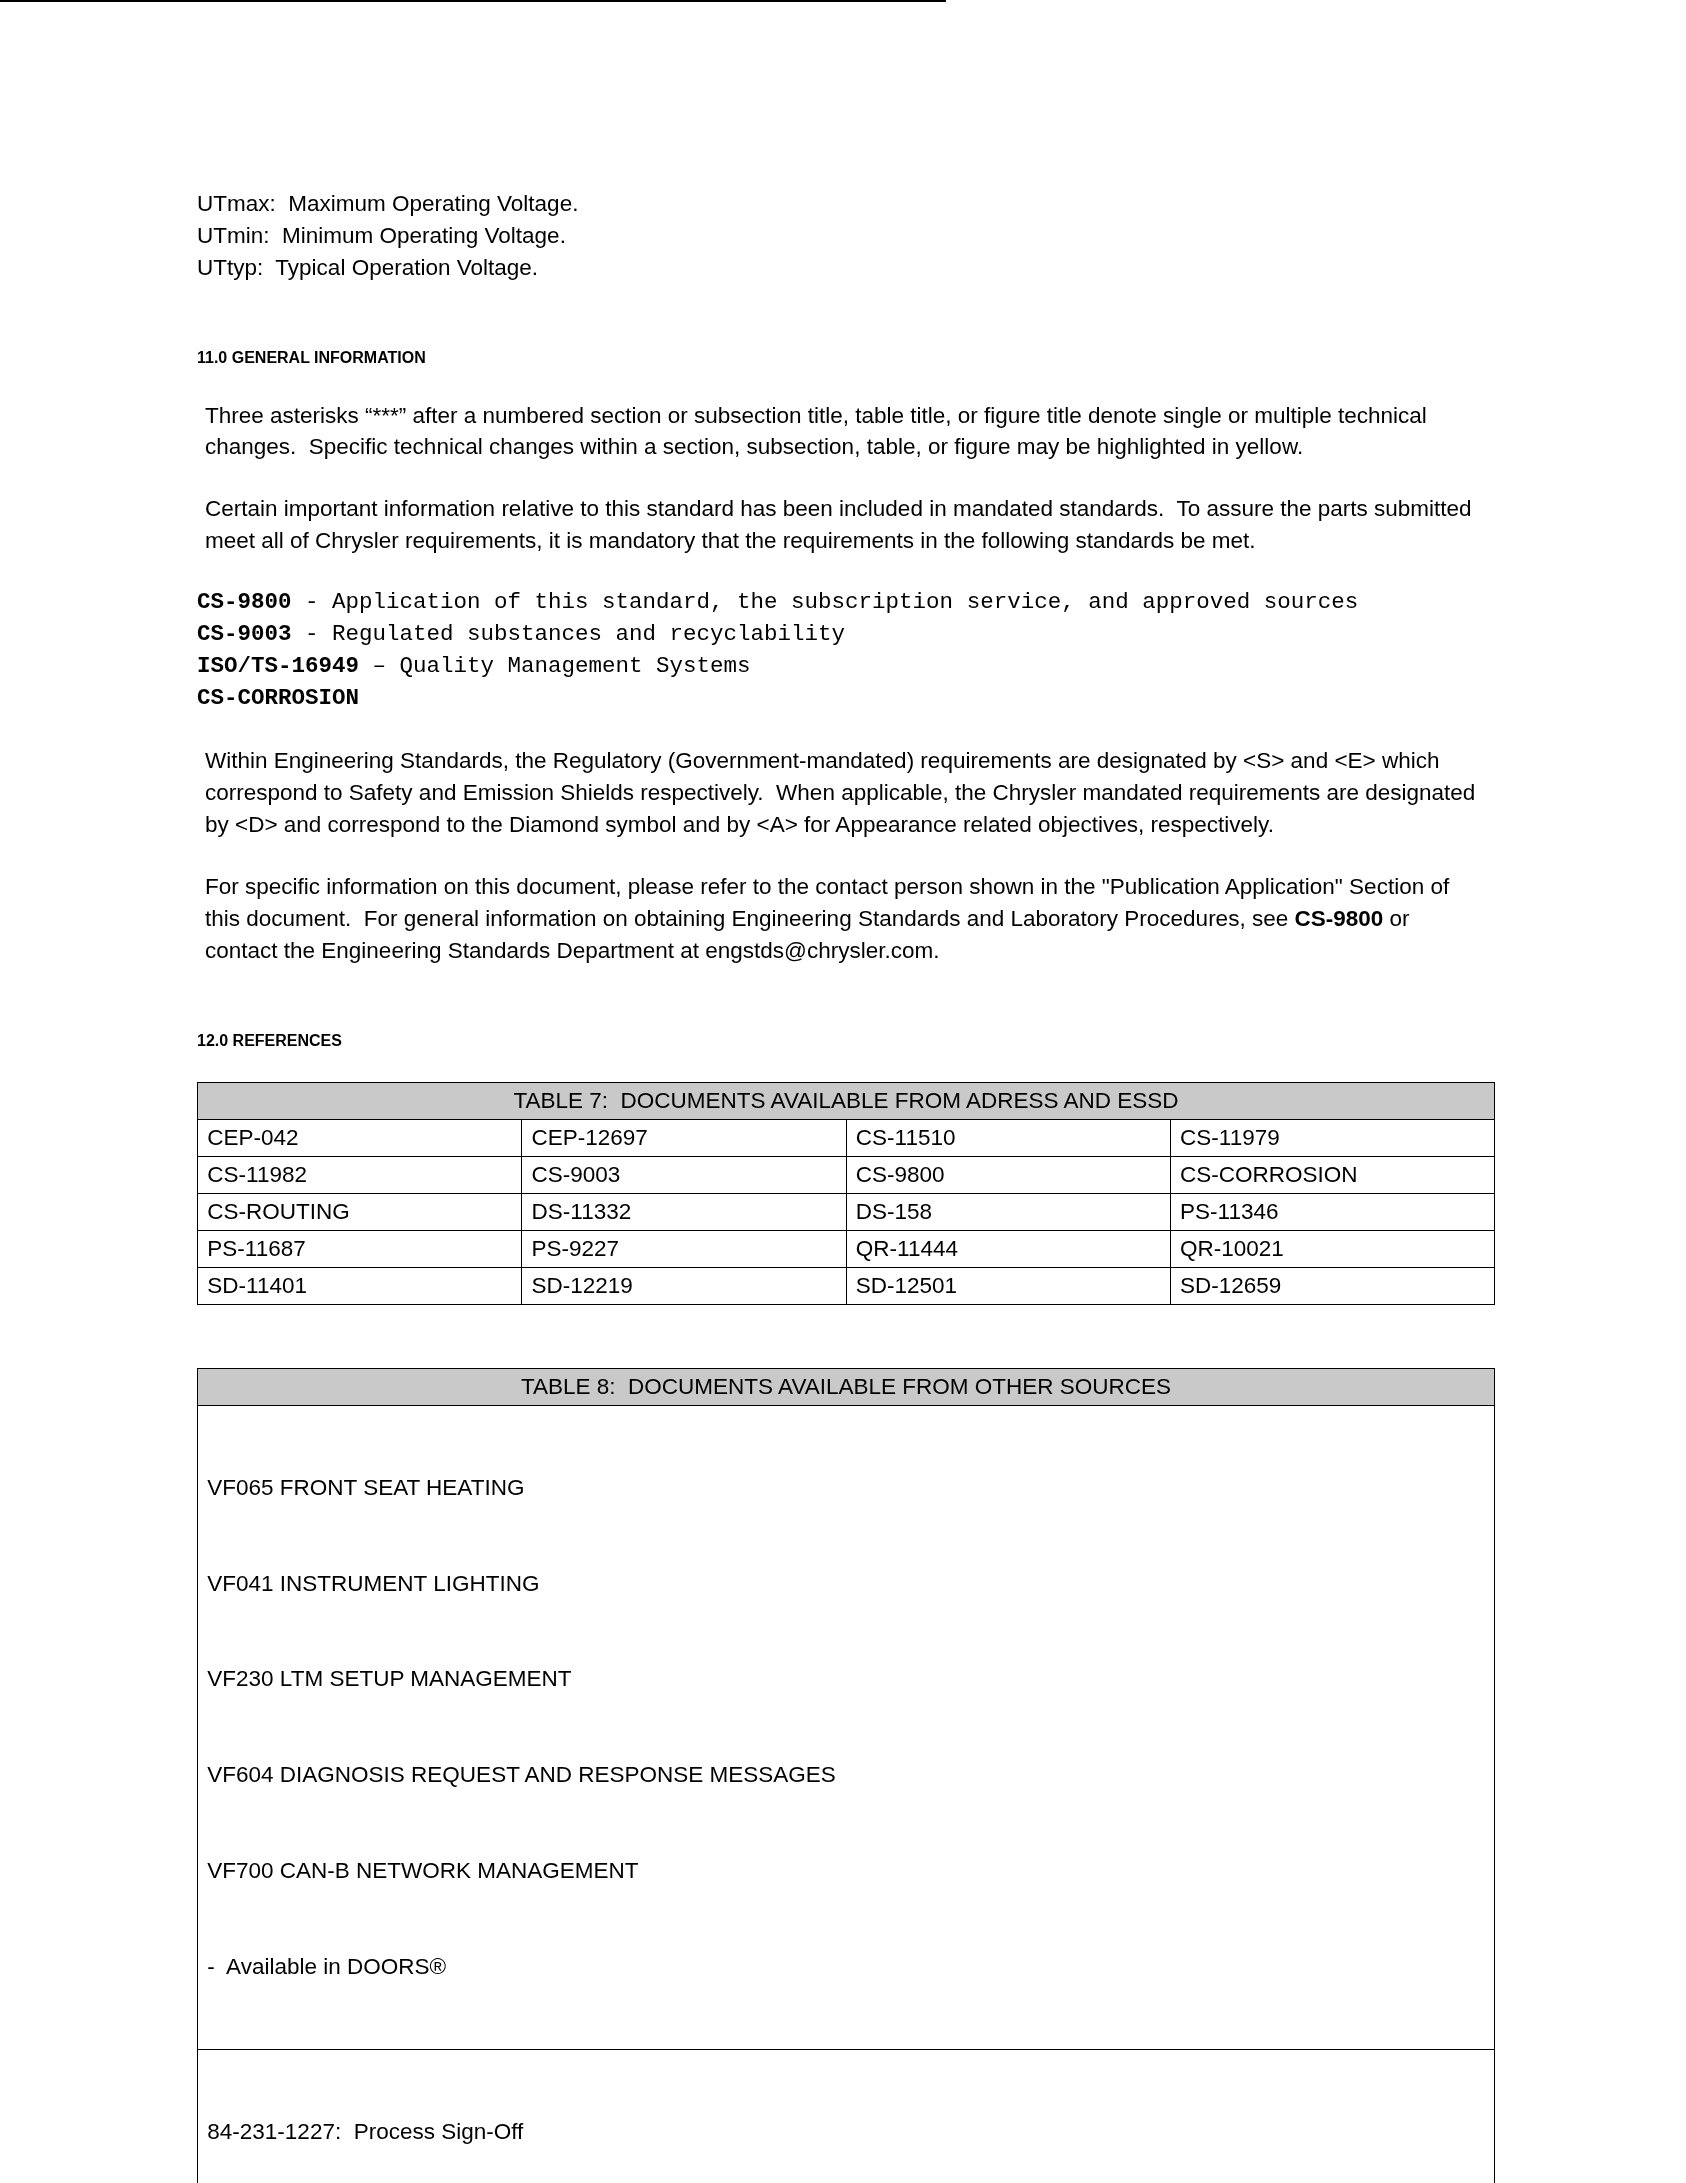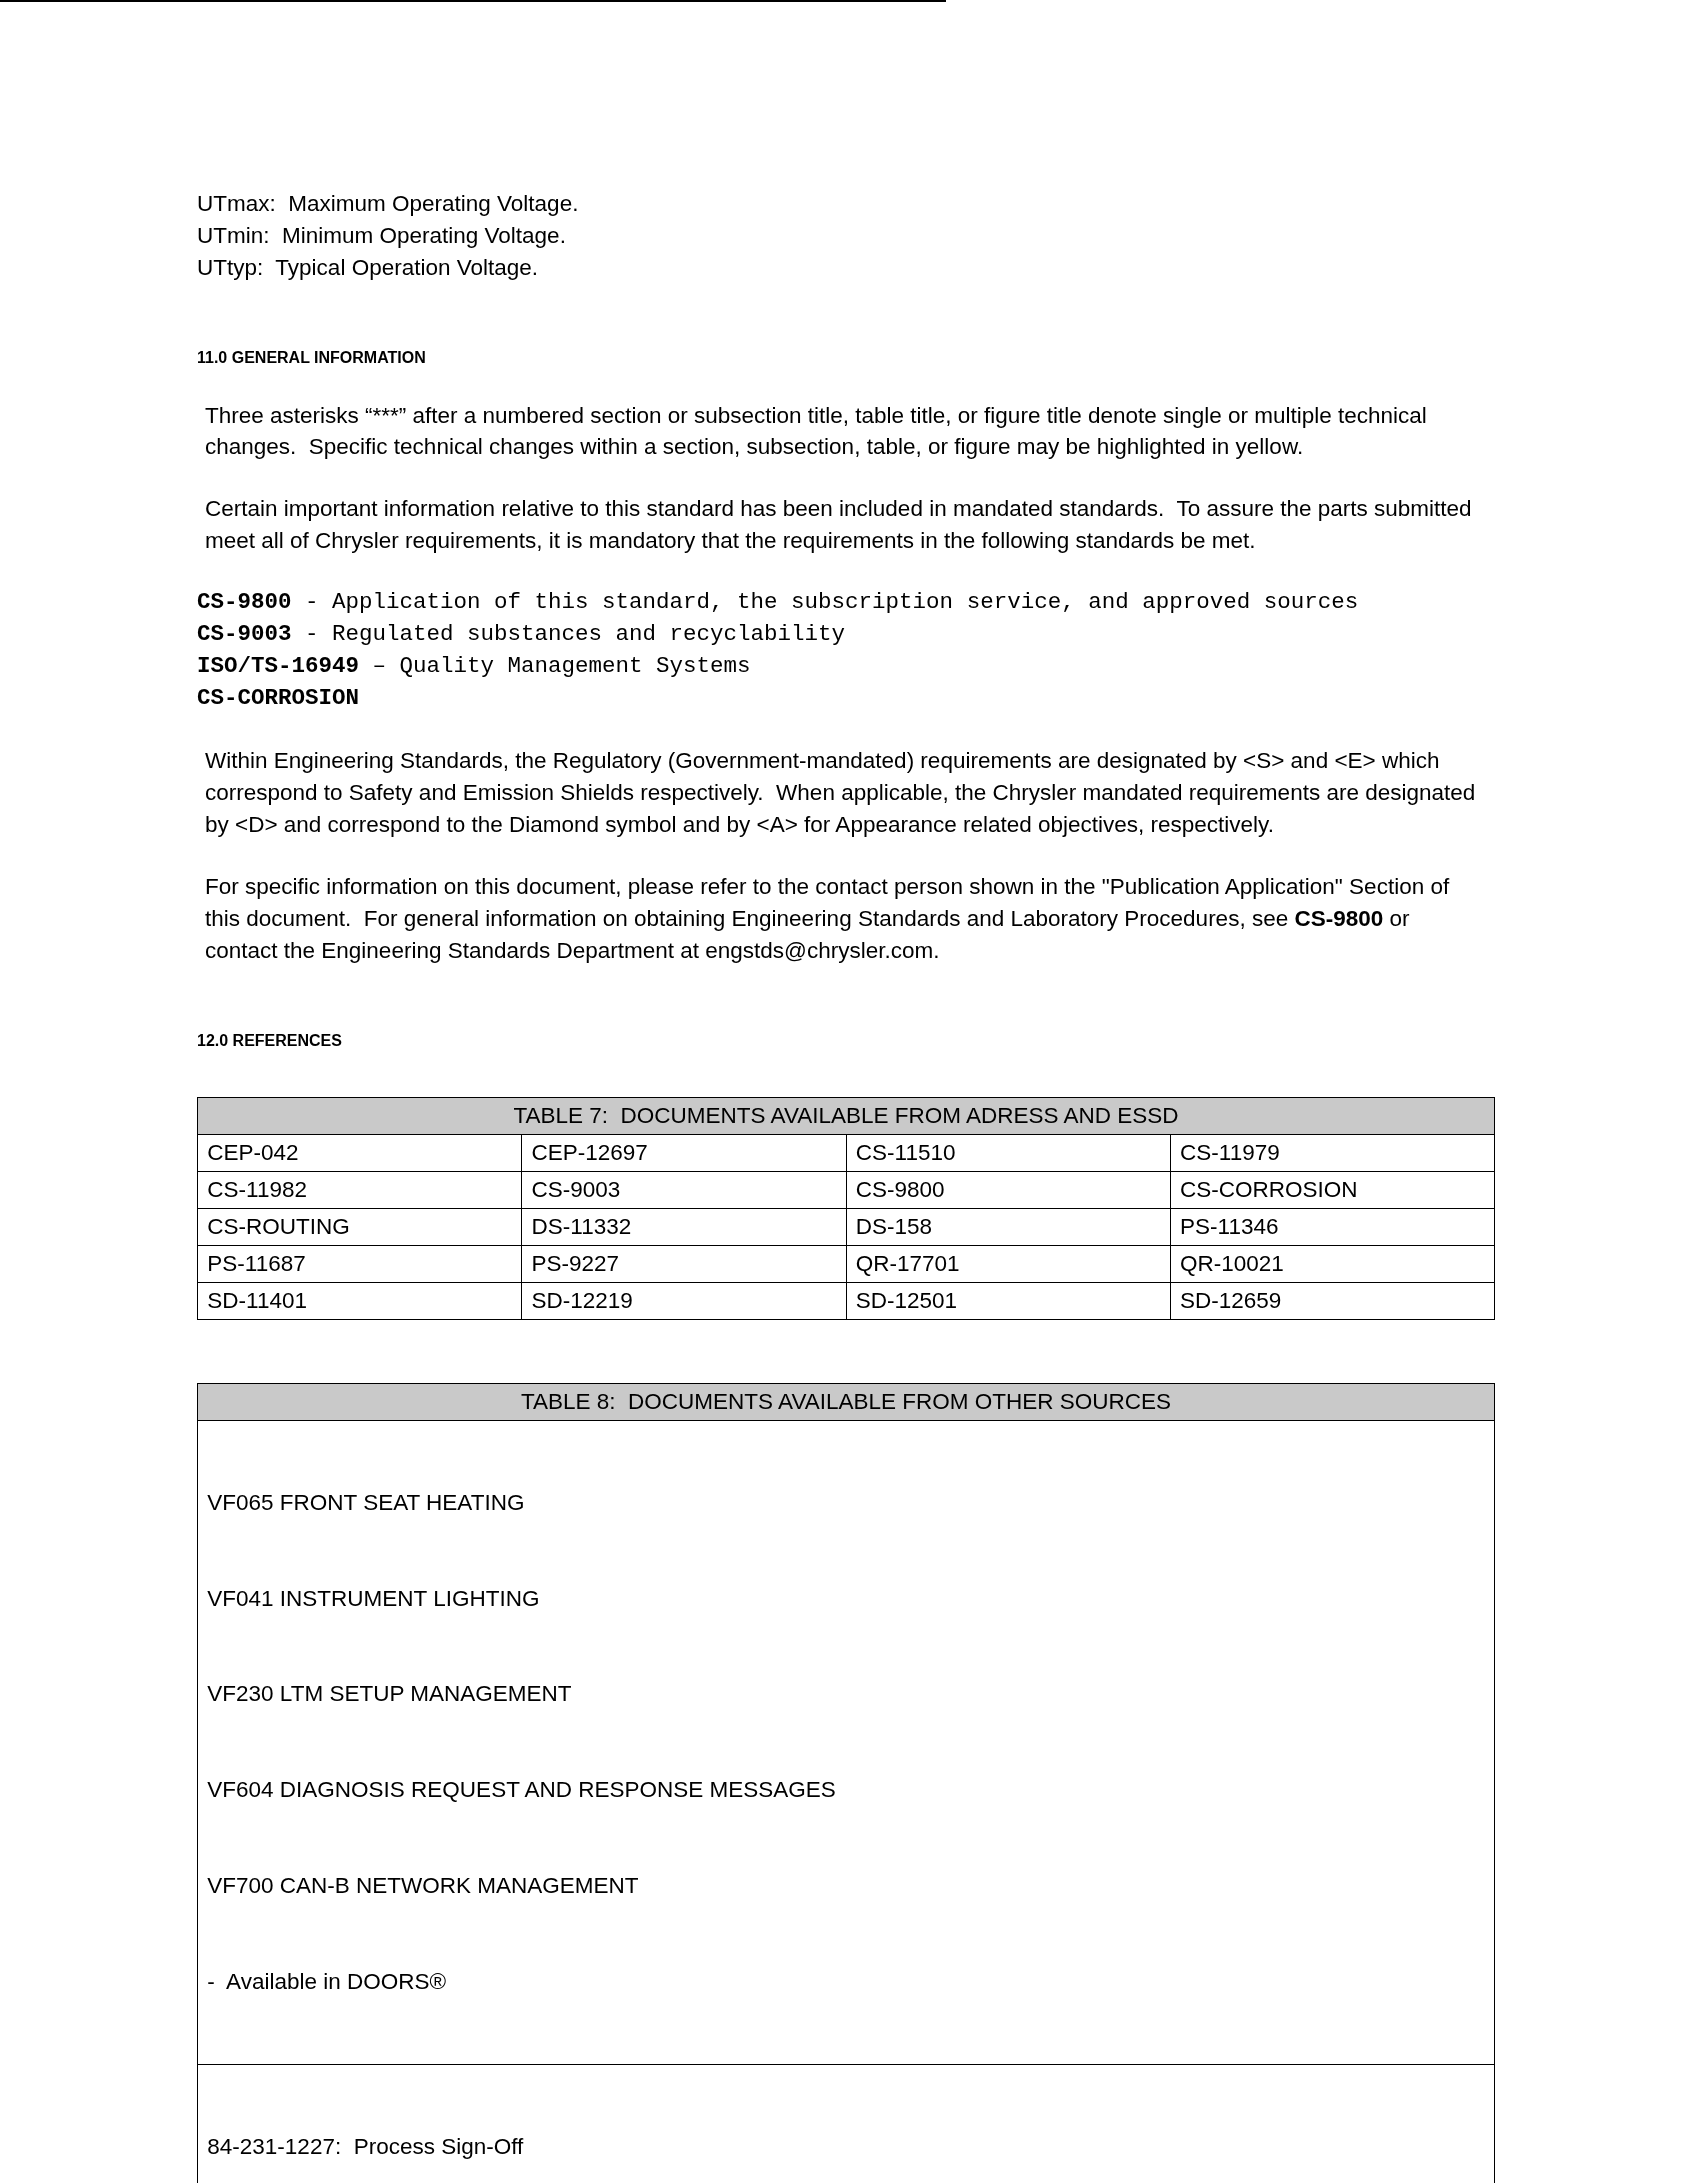--- a/index.html
+++ b/index.html
@@ -40,21 +40,21 @@
   .section-heading {
     font-weight: bold;
     font-size: 16px;
     margin: 63px 0 30px 0;
   }
   .b { font-weight: bold; }
   .standards { margin: 30px 0; font-family: Liberation Mono, monospace; }
   table {
     width: 100%;
     border-collapse: collapse;
-    margin-top: 45px;
+    margin-top: 30px;
   }
   table.t8 { margin-top: 63px; }
   td {
     border: 1.3px solid #000000;
     padding: 2px 9.3px;
     vertical-align: top;
   }
   .thead {
     background: #c9c9c9;
     text-align: center;
@@ -112,21 +112,21 @@
       </tr>
       <tr>
         <td>CS-ROUTING</td>
         <td>DS-11332</td>
         <td>DS-158</td>
         <td>PS-11346</td>
       </tr>
       <tr>
         <td>PS-11687</td>
         <td>PS-9227</td>
-        <td>QR-17701</td>
+        <td>QR-11444</td>
         <td>QR-10021</td>
       </tr>
       <tr>
         <td>SD-11401</td>
         <td>SD-12219</td>
         <td>SD-12501</td>
         <td>SD-12659</td>
       </tr>
     </tbody>
   </table>

